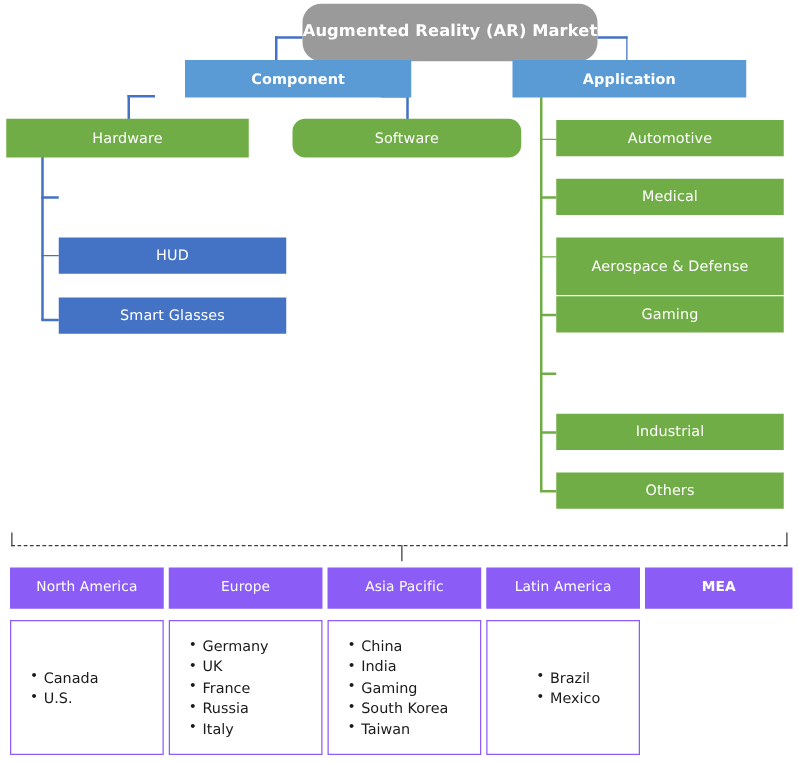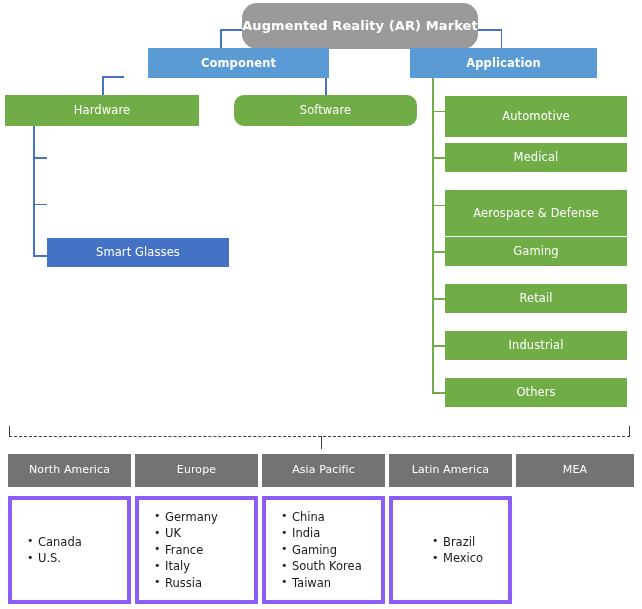--- a/index.html
+++ b/index.html
@@ -34,33 +34,33 @@
     z-index: 3;
   }
   .box.title {
     background: #9a9a9a;
     font-weight: bold;
     font-size: 13px;
   }
   .box.blue   { background: #5B9BD5; font-weight: bold; }
   .box.green  { background: #70AD47; font-weight: normal; }
   .box.dblue  { background: #4472C4; font-weight: normal; }
-  .box.gray   { background: #737373; font-weight: normal; font-size: 11px;}
+  .box.gray   { background: #8b5cf6; font-weight: normal; font-size: 11px;}
 
   .conn {
     position: absolute;
     background: #4472C4;
     z-index: 1;
   }
   .conn.g { background: #70AD47; }
 
   .listbox {
     position: absolute;
     box-sizing: border-box;
-    border: 4px solid #8b5cf6;
+    border: 1px solid #8b5cf6;
     background: #ffffff;
     display: flex;
     flex-direction: column;
     justify-content: center;
     z-index: 3;
   }
   .listbox ul {
     margin: 0;
     padding: 0 0 0 26px;
     list-style: none;
@@ -126,55 +126,55 @@
 
   <div class="box blue" style="left:124px; top:48px; width:181px; height:30px;margin-left:24px;">Component</div>
 
   <div class="box blue" style="left:410px; top:48px; width:187px; height:30px;">Application</div>
 
   <div class="box green" style="left:5px; top:95px; width:194px; height:31px;">Hardware</div>
 
   <div class="box green" style="left:234px; top:95px; width:183px; height:31px;border-radius:10px;">Software</div>
 
 
+  <div class="box dblue" style="left:47px; top:190px; width:182px; height:29px;">HUD</div>
 
   <div class="box dblue" style="left:47px; top:238px; width:182px; height:29px;">Smart Glasses</div>
 
-  <div class="box green" style="left:445px; top:96px; width:182px; height:41px;">Automotive</div>
+  <div class="box green" style="left:445px; top:96px; width:182px; height:29px;">Automotive</div>
   <div class="box green" style="left:445px; top:143px; width:182px; height:29px;">Medical</div>
   <div class="box green" style="left:445px; top:190px; width:182px; height:46px;">Aerospace &amp; Defense</div>
   <div class="box green" style="left:445px; top:237px; width:182px; height:29px;">Gaming</div>
-  <div class="box green" style="left:445px; top:284px; width:182px; height:29px;">Retail</div>
   <div class="box green" style="left:445px; top:331px; width:182px; height:29px;">Industrial</div>
   <div class="box green" style="left:445px; top:378px; width:182px; height:29px;">Others</div>
 
   <div class="dashline" style="left:9px; top:436px; width:621px;"></div>
   <div class="dashstub" style="left:9px; top:426px; height:11px;"></div>
   <div class="dashstub" style="left:629px; top:426px; height:11px;"></div>
   <div class="dashstub" style="left:321px; top:436px; height:13px;"></div>
 
   <div class="box gray" style="left:8px; top:454px; width:123px; height:33px;">North America</div>
   <div class="box gray" style="left:135px; top:454px; width:123px; height:33px;">Europe</div>
   <div class="box gray" style="left:262px; top:454px; width:123px; height:33px;">Asia Pacific</div>
   <div class="box gray" style="left:389px; top:454px; width:123px; height:33px;">Latin America</div>
-  <div class="box gray" style="left:516px; top:454px; width:118px; height:33px;">MEA</div>
+  <div class="box gray" style="left:516px; top:454px; width:118px; height:33px;font-weight:bold;">MEA</div>
 
   <div class="listbox" style="left:8px; top:496px; width:123px; height:108px;">
     <ul>
         <li>Canada</li>
         <li>U.S.</li>
       </ul>
   </div>
   <div class="listbox" style="left:135px; top:496px; width:123px; height:108px;">
     <ul>
         <li>Germany</li>
         <li>UK</li>
         <li>France</li>
+        <li>Russia</li>
         <li>Italy</li>
-        <li>Russia</li>
       </ul>
   </div>
   <div class="listbox" style="left:262px; top:496px; width:123px; height:108px;">
     <ul>
         <li>China</li>
         <li>India</li>
         <li>Gaming</li>
         <li>South Korea</li>
         <li>Taiwan</li>
       </ul>

